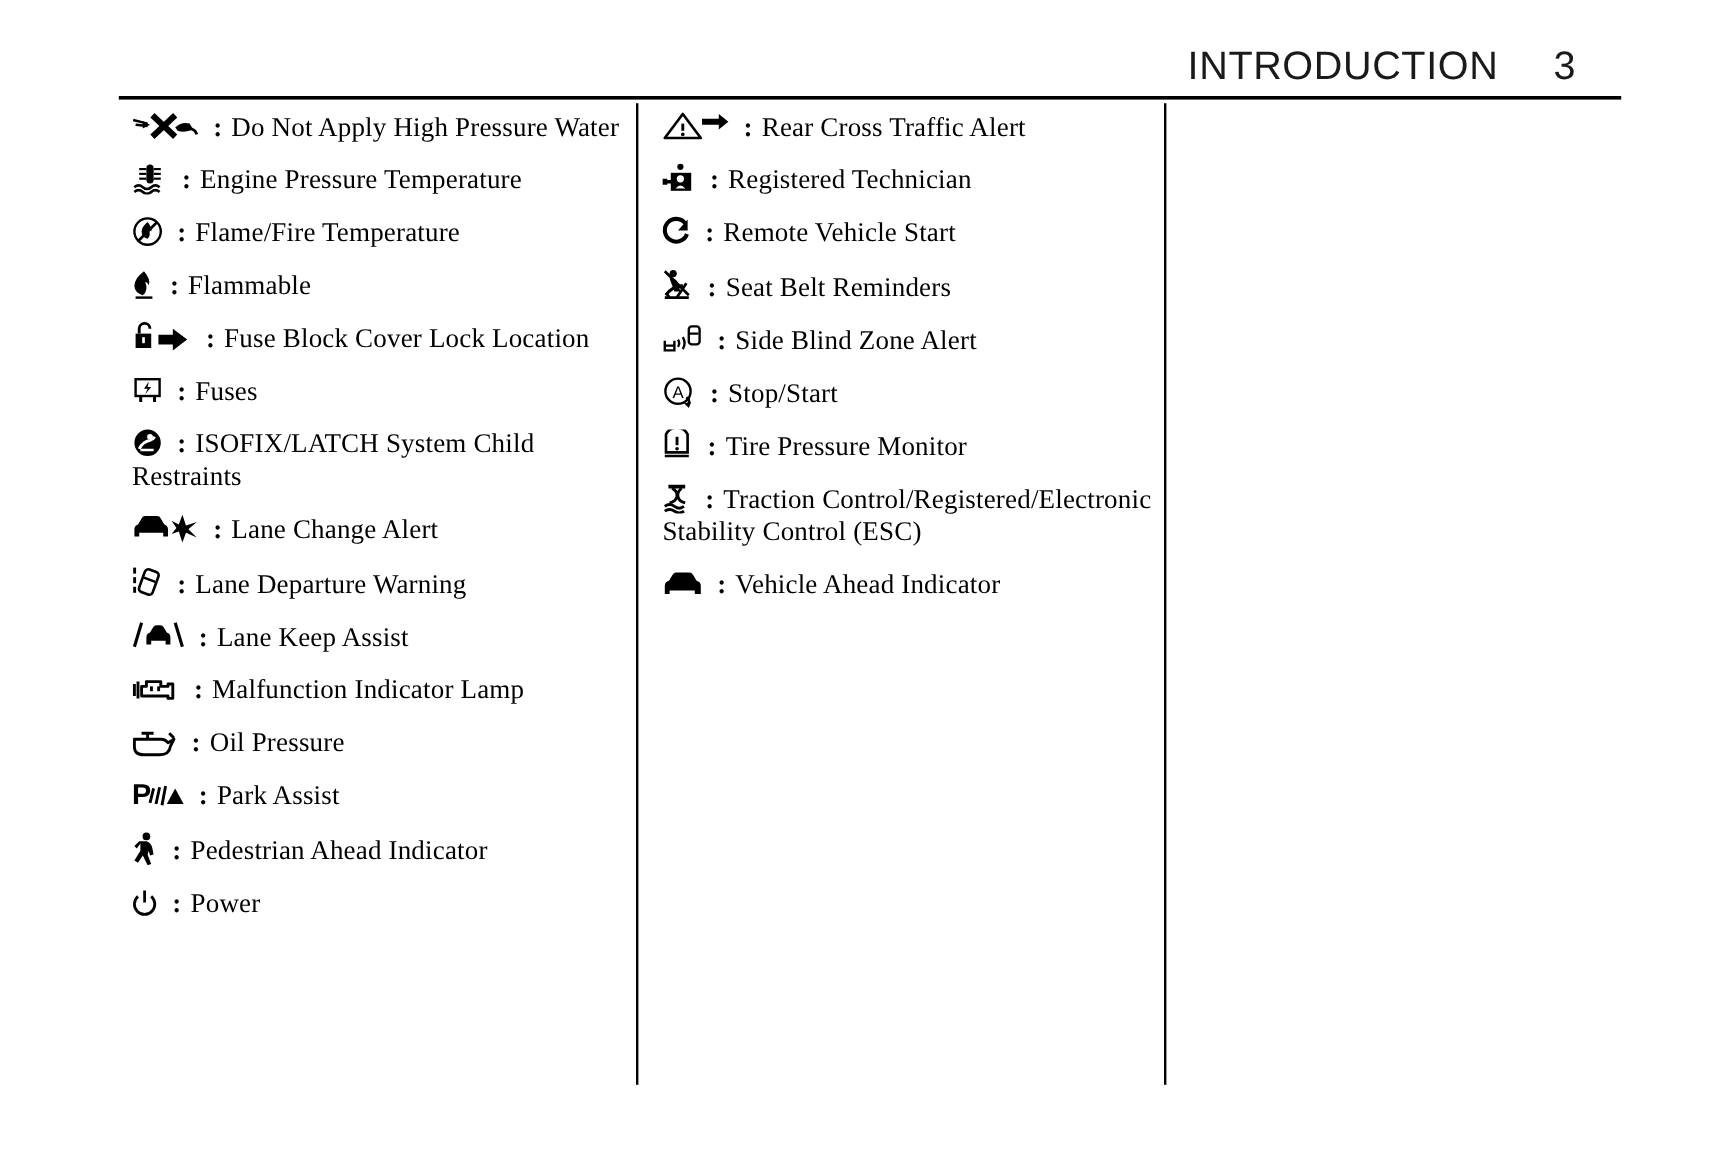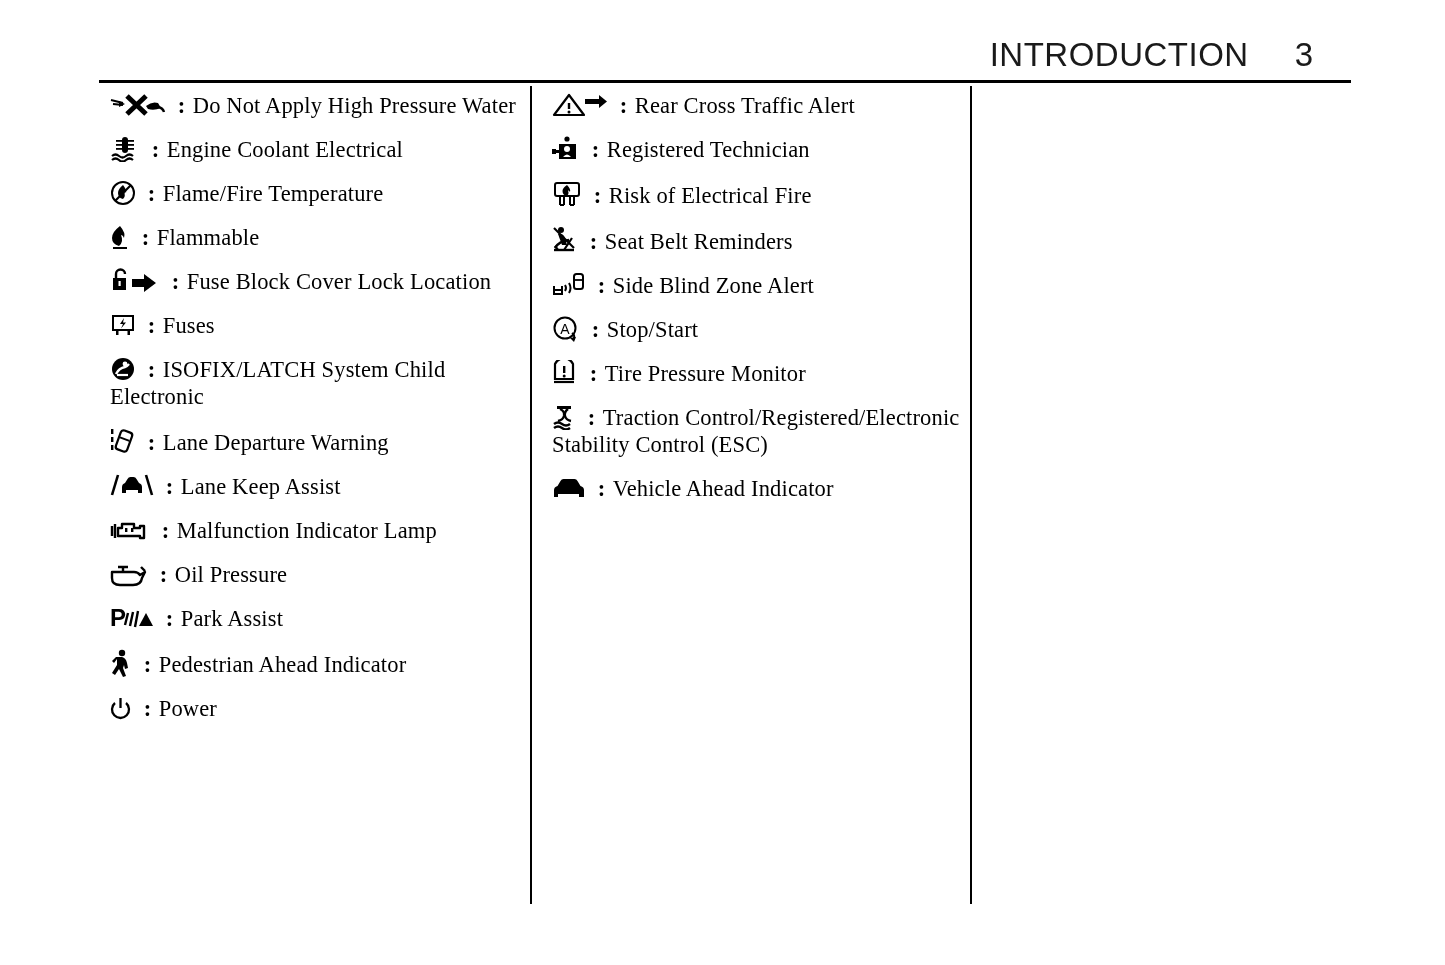--- a/index.html
+++ b/index.html
@@ -133,21 +133,21 @@
         <rect x="6" y="8" width="6" height="1.8" fill="#000"></rect>
         <rect x="6" y="12" width="6" height="1.8" fill="#000"></rect>
         <rect x="18" y="4" width="6" height="1.8" fill="#000"></rect>
         <rect x="18" y="8" width="6" height="1.8" fill="#000"></rect>
         <rect x="18" y="12" width="6" height="1.8" fill="#000"></rect>
         <path d="M2 20 q3.5 -3 7 0 t7 0 t7 0" stroke="#000" stroke-width="2.2" fill="none"></path>
         <path d="M2 24 q3.5 -3 7 0 t7 0 t7 0" stroke="#000" stroke-width="2.2" fill="none"></path>
       </svg>
     </span>
     <span class="sym-sep">:</span>
-    <span class="sym-label">Engine Coolant Electrical</span>
+    <span class="sym-label">Engine Pressure Temperature</span>
   </div>
 
   <div class="symbol-entry">
     <span class="sym-icon">
       <svg width="26" height="26" viewBox="0 0 26 26">
         <circle cx="13" cy="13" r="11" fill="none" stroke="#000" stroke-width="2"></circle>
         <path d="M13 5 q4 5 3 8 q-1 -2 -2 -2 q2 5 -1 8 q-5 -1 -5 -6 q0 -4 5 -8 Z" fill="#000"></path>
         <path d="M5 21 L21 5" stroke="#000" stroke-width="2.2"></path>
       </svg>
     </span>
@@ -196,24 +196,34 @@
   <div class="symbol-entry">
     <span class="sym-icon">
       <svg width="26" height="26" viewBox="0 0 26 26">
         <circle cx="13" cy="13" r="11" fill="#000"></circle>
         <path d="M6 18 q3 -6 9 -7 q2 -0.5 4 -3" fill="none" stroke="#fff" stroke-width="2.4"></path>
         <circle cx="15" cy="8" r="2.4" fill="#fff"></circle>
         <path d="M7 19 L18 19" stroke="#fff" stroke-width="2.2"></path>
       </svg>
     </span>
     <span class="sym-sep">:</span>
-    <span class="sym-label">ISOFIX/LATCH System Child Electronic</span>
-  </div>
-
-
+    <span class="sym-label">ISOFIX/LATCH System Child Restraints</span>
+  </div>
+
+
+  <div class="symbol-entry">
+    <span class="sym-icon">
+      <svg width="56" height="26" viewBox="0 0 56 26">
+        <path d="M2 20 L2 14 q0 -3 3 -4 l3 -5 q1 -2 3 -2 l10 0 q2 0 3 2 l3 5 q3 1 3 4 l0 6 L26 20 L26 17 L6 17 L6 20 Z" fill="#000"></path>
+        <path d="M42 2 L45 11 L54 8 L47 14 L54 21 L45 17 L42 25 L39 16 L33 18 L37 13 L33 7 L39 10 Z" fill="#000"></path>
+      </svg>
+    </span>
+    <span class="sym-sep">:</span>
+    <span class="sym-label">Lane Change Alert</span>
+  </div>
 
   <div class="symbol-entry">
     <span class="sym-icon">
       <svg width="26" height="28" viewBox="0 0 26 28">
         <rect x="1" y="2" width="2.4" height="5" fill="#000"></rect>
         <rect x="1" y="10" width="2.4" height="5" fill="#000"></rect>
         <rect x="1" y="18" width="2.4" height="5" fill="#000"></rect>
         <g transform="rotate(20 14 14)">
           <rect x="8" y="4" width="12" height="20" rx="3" fill="none" stroke="#000" stroke-width="2.2"></rect>
           <path d="M9 12 L19 12" stroke="#000" stroke-width="2"></path>
@@ -320,34 +330,31 @@
         <circle cx="15" cy="13" r="3" fill="#fff"></circle>
         <path d="M11 21 q4 -5 8 0 Z" fill="#fff"></path>
         <path d="M1 14 L8 14 L8 17 L1 17 Z" fill="#000"></path>
         <path d="M0 13 L4 13 L4 18 L0 18 Z" fill="#000"></path>
       </svg>
     </span>
     <span class="sym-sep">:</span>
     <span class="sym-label">Registered Technician</span>
   </div>
 
-
-  <div class="symbol-entry">
-    <span class="sym-icon">
-      <svg width="30" height="28" viewBox="0 0 30 28">
-        <rect x="3" y="3" width="24" height="13" rx="2" fill="none" stroke="#000" stroke-width="2"></rect>
-        <path d="M15 5 q4 4 3 7 q-1 -2 -2 -1.5 q1.5 4 -1.5 5.5 q-4 -1 -4 -5 q0 -3 4.5 -6 Z" fill="#000"></path>
-        <path d="M8 16 L8 25 M12 16 L12 25" stroke="#000" stroke-width="2"></path>
-        <path d="M18 16 L18 25 M22 16 L22 25" stroke="#000" stroke-width="2"></path>
-        <path d="M8 25 L12 25 M18 25 L22 25" stroke="#000" stroke-width="2"></path>
-      </svg>
-    </span>
-    <span class="sym-sep">:</span>
-    <span class="sym-label">Risk of Electrical Fire</span>
-  </div>
+  <div class="symbol-entry">
+    <span class="sym-icon">
+      <svg width="24" height="26" viewBox="0 0 24 26">
+        <path d="M19 6 a9.5 9.5 0 1 0 1.5 9" fill="none" stroke="#000" stroke-width="3.4"></path>
+        <path d="M21 3 L21 12 L13 12 Z" fill="#000"></path>
+      </svg>
+    </span>
+    <span class="sym-sep">:</span>
+    <span class="sym-label">Remote Vehicle Start</span>
+  </div>
+
 
   <div class="symbol-entry">
     <span class="sym-icon">
       <svg width="26" height="28" viewBox="0 0 26 28">
         <circle cx="9" cy="4" r="3" fill="#000"></circle>
         <path d="M6 8 q5 -1 7 4 l2 7 l-5 0 Z" fill="#000"></path>
         <path d="M3 22 q4 -7 14 -8" stroke="#000" stroke-width="2.6" fill="none"></path>
         <path d="M2 24 L22 24" stroke="#000" stroke-width="2.4"></path>
         <path d="M3 20 L6 24 M20 12 L12 24" stroke="#000" stroke-width="2.2"></path>
         <path d="M2 2 L22 22" stroke="#000" stroke-width="2.2"></path>

